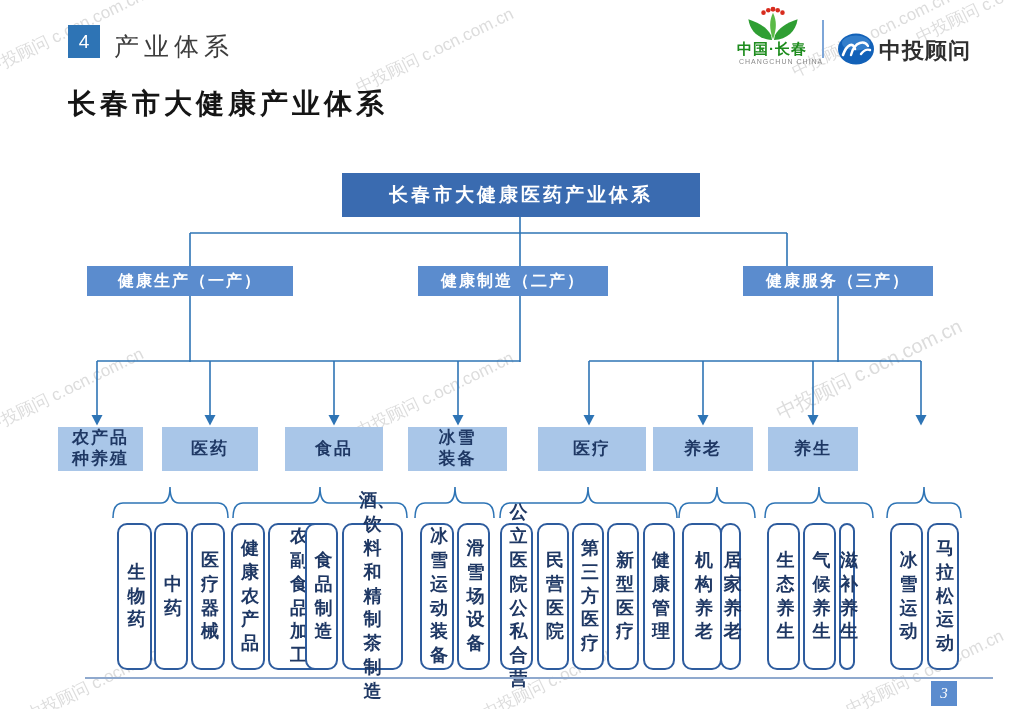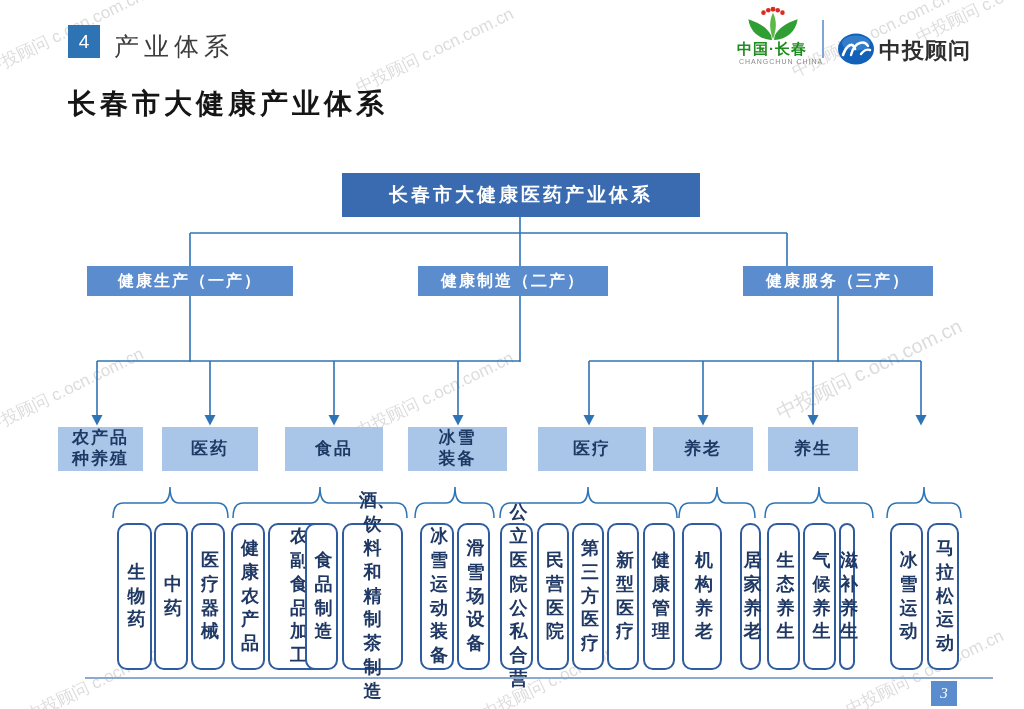--- a/index.html
+++ b/index.html
@@ -195,21 +195,21 @@
   <div class="box l4box" style="left:607px;width:32px">
       <span>新型医疗</span>
     </div>
   <div class="box l4box" style="left:643px;width:32px">
       <span>健康管理</span>
     </div>
 
   <div class="box l4box" style="left:682px;width:40px">
       <span>机构养老</span>
     </div>
-  <div class="box l4box" style="left:740px;width:21px">
+  <div class="box l4box" style="left:720px;width:21px">
       <span>居家养老</span>
     </div>
 
   <div class="box l4box" style="left:767px;width:33px">
       <span>生态养生</span>
     </div>
   <div class="box l4box" style="left:803px;width:33px">
       <span>气候养生</span>
     </div>
   <div class="box l4box" style="left:839px;width:16px">

